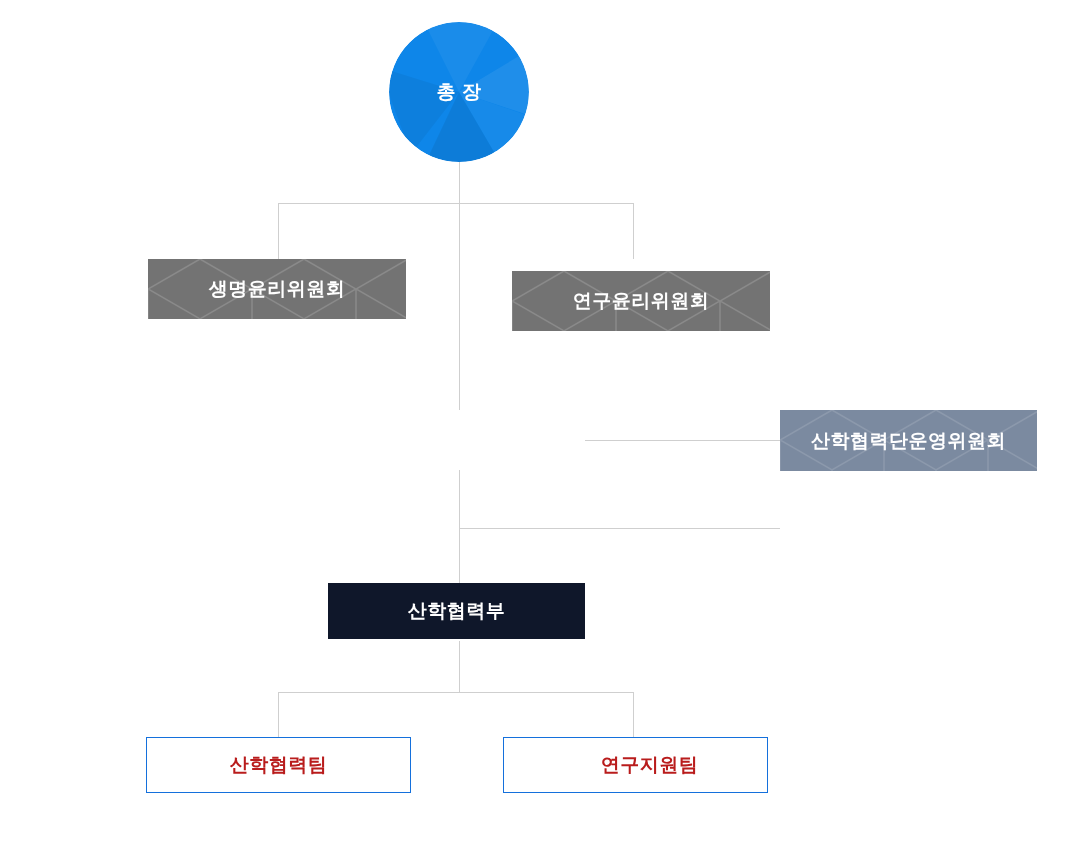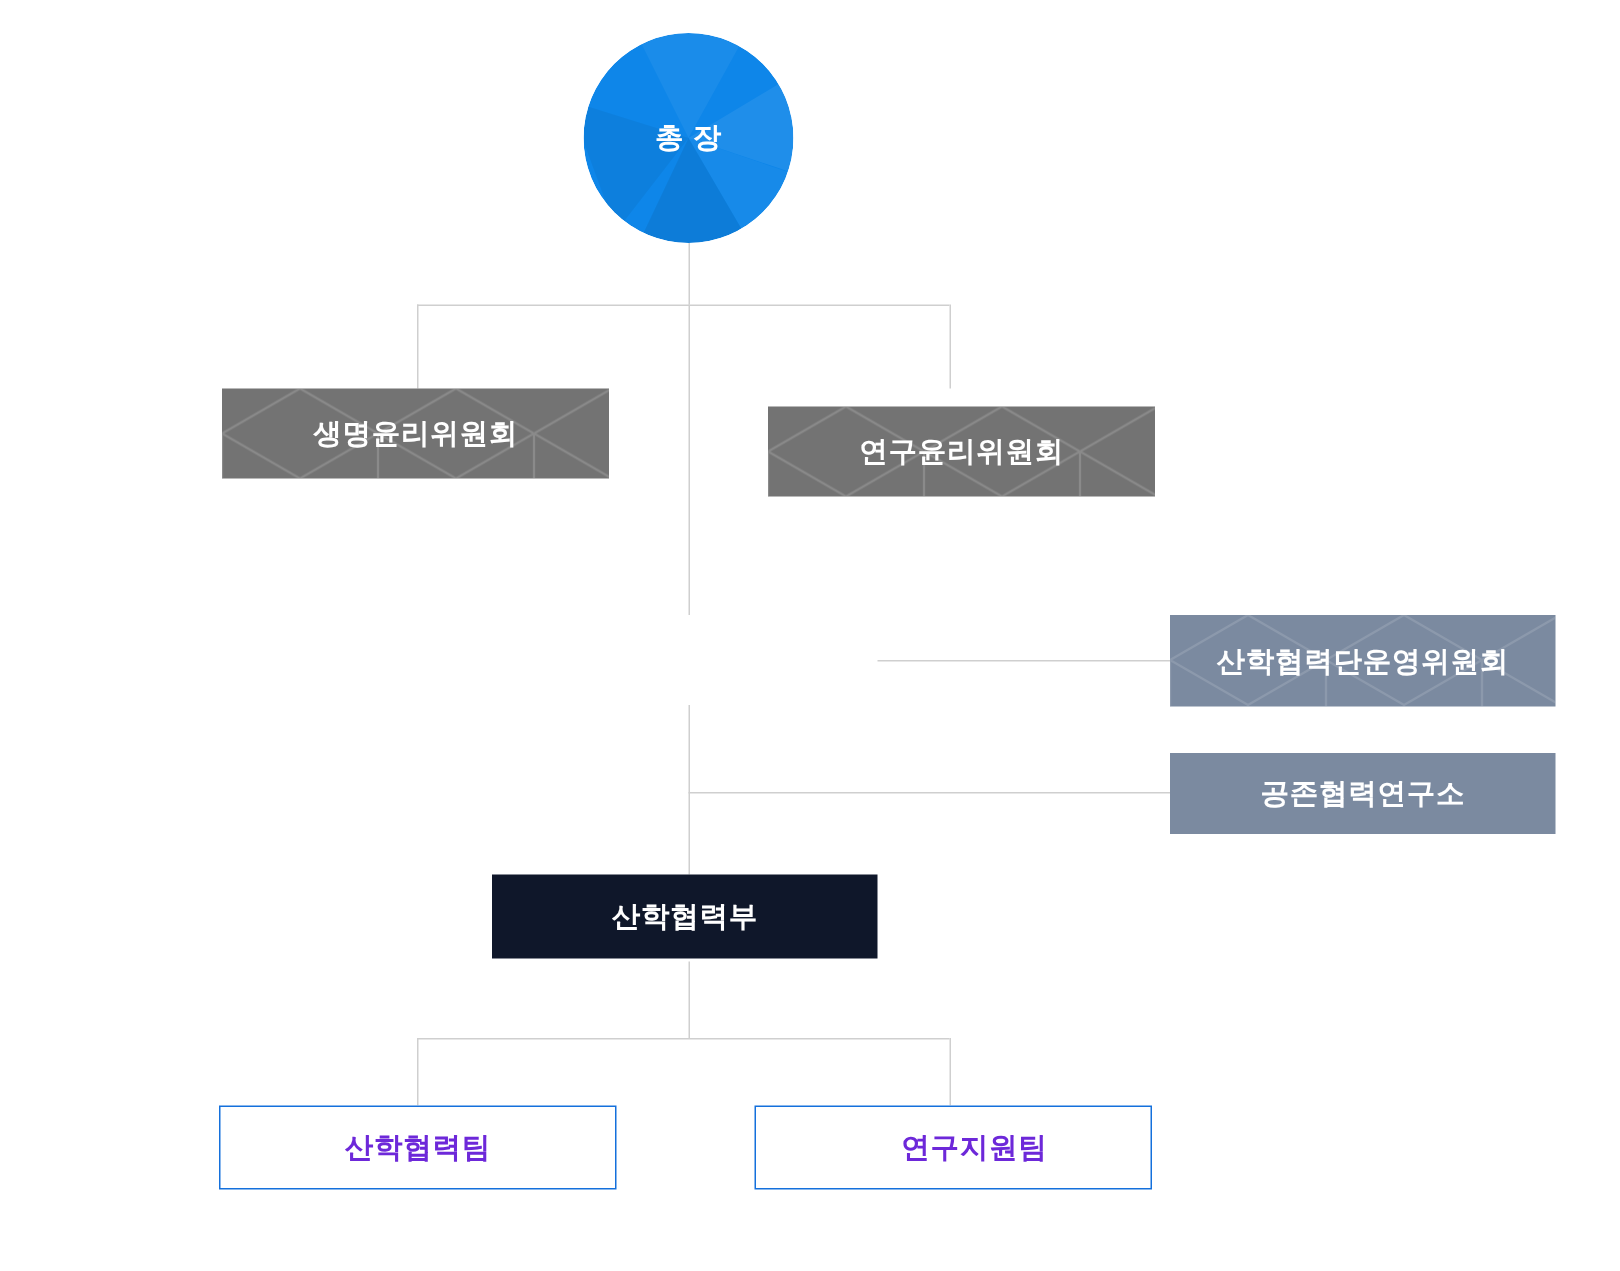--- a/index.html
+++ b/index.html
@@ -83,21 +83,21 @@
   .department {
     left: 328px; top: 583px; width: 257px; height: 56px;
     background: #0f172a;
   }
 
   
   .team {
     top: 737px; width: 265px; height: 56px;
     background: #ffffff;
     border: 1.5px solid #1470dc;
-    color: #6d28d9;
+    color: #b91c1c;
   }
   .team.left  { left: 146px; }
   .team.right { left: 503px; padding-left: 28px; }
 </style>
 </head>
 <body>
 
 <div class="stage">
 
   <svg width="0" height="0" style="position:absolute" aria-hidden="true">
@@ -156,23 +156,20 @@
     <span class="label">연구윤리위원회</span>
   </div>
 
 
   <div class="node sidebox steering">
     <svg class="pattern-svg">
         <rect width="100%" height="100%" fill="url(#hexGray)"></rect>
       </svg>
     <span class="label">산학협력단운영위원회</span>
   </div>
-  <div class="node sidebox institute">
-    <span class="label">공존협력연구소</span>
-  </div>
 
   <div class="node department">
     <span class="label">산학협력부</span>
   </div>
 
   <div class="node team left">
     <span class="label">산학협력팀</span>
   </div>
   <div class="node team right">
     <span class="label">연구지원팀</span>

